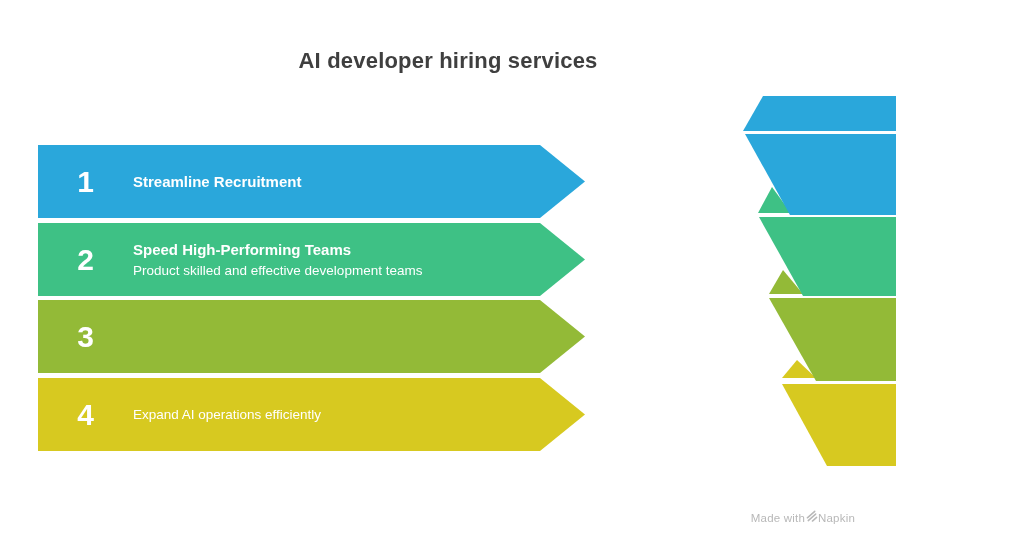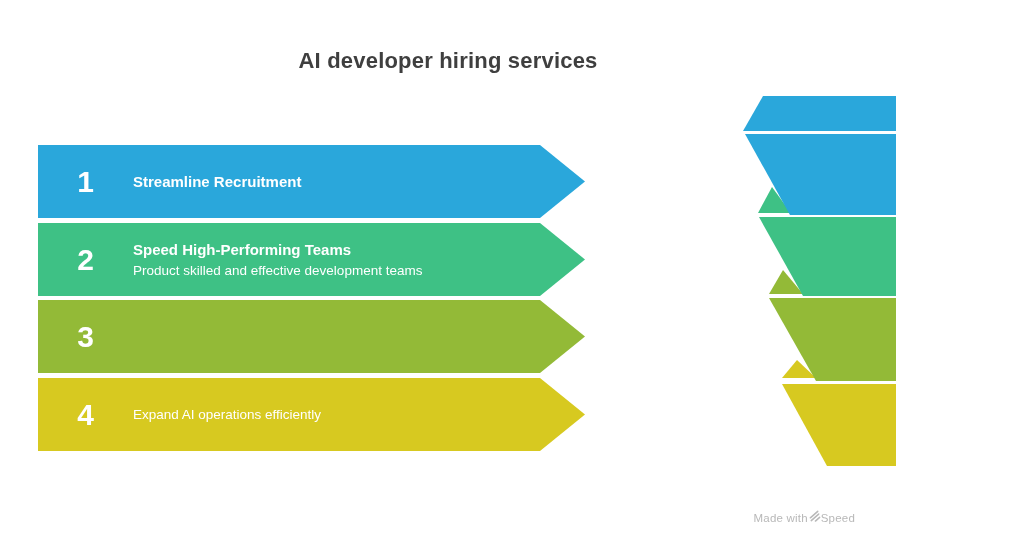--- a/index.html
+++ b/index.html
@@ -114,16 +114,16 @@
 
   <div class="credit">
     <span>Made with</span>
     <span>
       <svg width="13" height="13" viewBox="0 0 14 14" fill="none" stroke="#b8b8b8" stroke-width="1.6" stroke-linecap="round">
         <path d="M2.5,9.5 L10.5,2.5"></path>
         <path d="M3.5,12.5 L11.5,5.5"></path>
         <path d="M8,13 L12.5,9"></path>
       </svg>
     </span>
-    <span>Speed</span>
+    <span>Napkin</span>
   </div>
 
 </div>
 
 </body></html>

